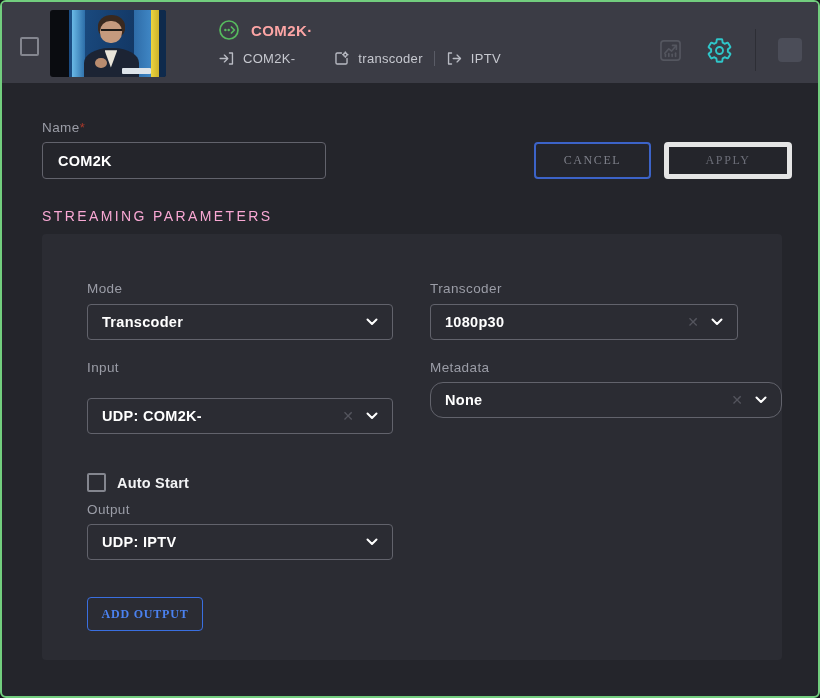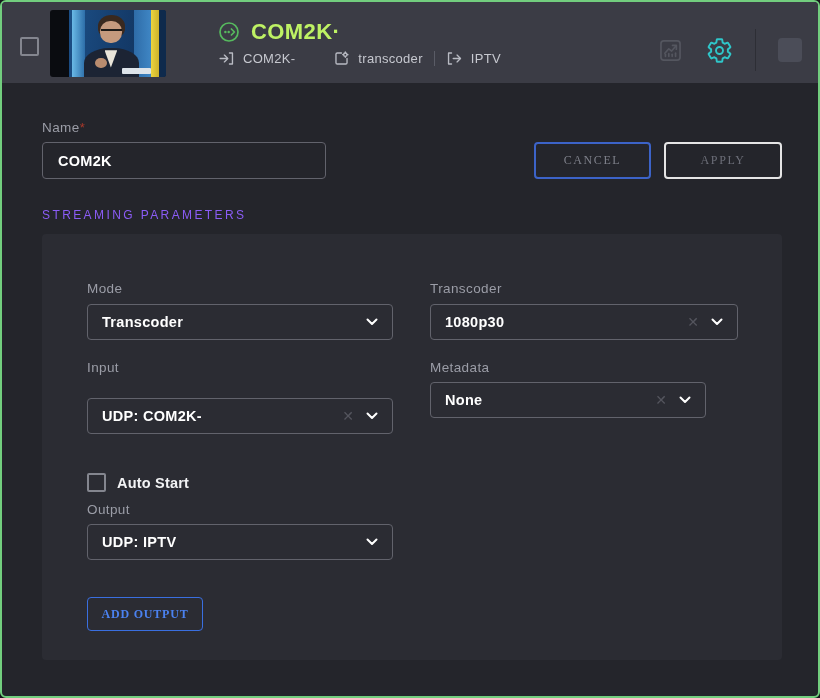--- a/index.html
+++ b/index.html
@@ -31,21 +31,21 @@
     border-top:2px solid #1d1a18;}
   .thumb .t-body{position:absolute;left:29%;top:56%;width:48%;height:50%;
     background:#1c2434;border-radius:45% 45% 0 0;}
   .thumb .t-shirt{position:absolute;left:47%;top:60%;width:11%;height:26%;
     background:#e9e5da;clip-path:polygon(0 0,100% 0,50% 100%);}
   .thumb .t-hand{position:absolute;left:39%;top:72%;width:10%;height:15%;
     background:#b98c6f;border-radius:50%;}
   .thumb .t-caption{position:absolute;left:62%;bottom:4%;width:25%;height:10%;
     background:#dde4ea;border-radius:1px;}
   .title-row{position:absolute;left:216px;top:17px;display:flex;align-items:center;gap:11px;}
-  .title{color:#bef264;font-weight:bold;font-size:22px;letter-spacing:.4px;}
+  .title{color:#fca5a5;font-weight:bold;font-size:15px;letter-spacing:.4px;}
   .breadcrumb{position:absolute;left:216px;top:48px;display:flex;align-items:center;
     color:#c6c8cf;font-size:13px;letter-spacing:.3px;}
   .bc-item{display:flex;align-items:center;gap:8px;}
   .bc-gap{width:38px;}
   .bc-divider{width:1px;height:15px;background:#5a5c66;margin:0 11px;}
   .hdr-right{position:absolute;right:16px;top:27px;display:flex;align-items:center;}
   .chart-btn{margin-right:22px;display:flex;}
   .gear-btn{margin-right:22px;display:flex;}
   .hdr-vdivider{width:1px;height:42px;background:#2d2e35;margin-right:22px;}
   .stop-sq{width:24px;height:24px;background:#4b4d58;border-radius:4px;}
@@ -53,35 +53,35 @@
   .name-label{position:absolute;left:40px;top:118px;font-size:13.5px;color:#9b9da7;letter-spacing:.4px;}
   .req{color:#a8392a;font-size:13px;}
   .name-input{position:absolute;left:40px;top:140px;width:284px;height:37px;box-sizing:border-box;
     background:transparent;border:1px solid #62636c;border-radius:4px;color:#ffffff;
     font-family:"Liberation Sans",sans-serif;font-size:14.5px;font-weight:bold;
     letter-spacing:.3px;padding:0 15px;outline:none;}
   .btn{position:absolute;box-sizing:border-box;border-radius:4px;background:transparent;
     font-family:Liberation Serif, serif;font-size:12px;letter-spacing:1.6px;
     display:flex;align-items:center;justify-content:center;cursor:pointer;}
   .btn-cancel{left:532px;top:140px;width:117px;height:37px;border:2px solid #3c63c8;color:#7e808a;}
-  .btn-apply{left:662px;top:140px;width:118px;height:37px;border:2px solid #e5e5e5;color:#6c6e78;}
+  .btn-apply{left:662px;top:140px;width:128px;height:37px;border:5px solid #e5e5e5;color:#6c6e78;}
   
-  .section-title{position:absolute;left:40px;top:206px;font-size:12px;color:#8b5cf6;letter-spacing:2.4px;}
+  .section-title{position:absolute;left:40px;top:206px;font-size:14px;color:#f9a8d4;letter-spacing:2.4px;}
   .panel{position:absolute;left:40px;top:232px;width:740px;height:426px;background:#2b2c33;border-radius:4px;}
   .f-label{position:absolute;font-size:13.5px;color:#9b9da7;letter-spacing:.4px;}
   .select{position:absolute;box-sizing:border-box;height:36px;border:1px solid #62636c;
     border-radius:4px;display:flex;align-items:center;padding:0 14px;cursor:pointer;}
   .sel-value{flex:1;color:#ffffff;font-size:14.5px;font-weight:bold;letter-spacing:.3px;
     white-space:nowrap;overflow:hidden;}
   .sel-clear{color:#54555e;font-size:14px;margin-right:12px;line-height:1;}
   .chev{flex:0 0 auto;}
   .pos-mode-label{left:85px;top:279px;}        .pos-mode{left:85px;top:302px;width:306px;}
   .pos-trans-label{left:428px;top:279px;}      .pos-trans{left:428px;top:302px;width:308px;}
   .pos-input-label{left:85px;top:358px;text-align:center;}       .pos-input{left:85px;top:380px;width:306px;margin-top:16px;}
-  .pos-meta-label{left:428px;top:358px;}       .pos-meta{left:428px;top:380px;width:276px;}
+  .pos-meta-label{left:428px;top:358px;}       .pos-meta{left:428px;top:380px;width:352px;border-radius:13px;}
   .pos-output-label{left:85px;top:500px;}      .pos-output{left:85px;top:522px;width:306px;}
   .autostart{position:absolute;left:85px;top:471px;display:flex;align-items:center;gap:11px;cursor:pointer;}
   .as-box{width:15px;height:15px;border:2px solid #84868f;border-radius:2px;background:transparent;}
   .as-label{color:#f2f3f5;font-size:14.5px;font-weight:bold;letter-spacing:.2px;}
   .btn-addoutput{left:85px;top:595px;width:116px;height:34px;border:1px solid #3a6fe0;
     color:#4b82f0;letter-spacing:.8px;font-weight:bold;}
 </style>
 </head>
 <body>
 

